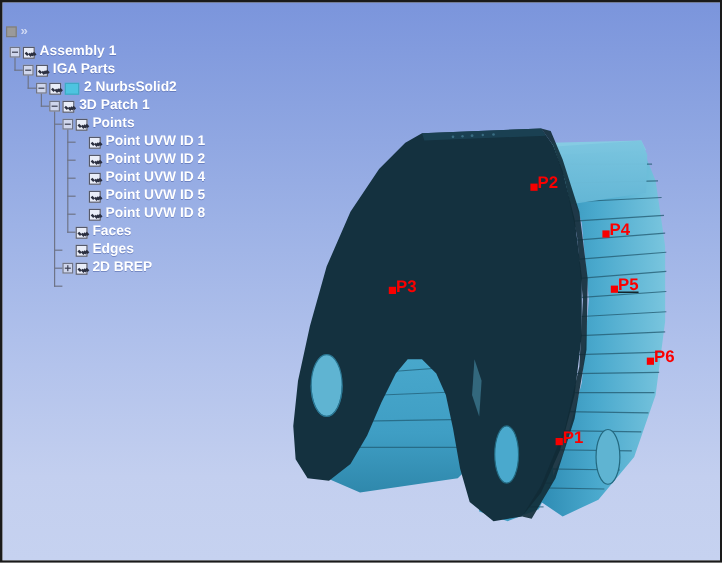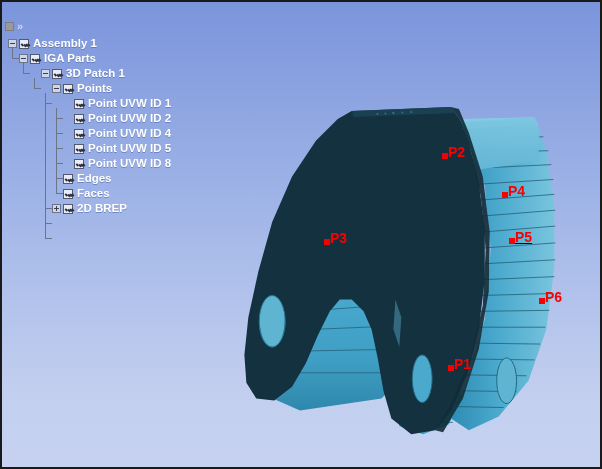--- a/index.html
+++ b/index.html
@@ -322,21 +322,21 @@
         <path d="M396,300 L402,318 L400,348 L394,330 Z" fill="#4d96b0" opacity="0.55"></path>
       </g>
 
       <g>
         <path d="M452,106 L462,120 L472,150 L482,196 L487,250 L484,306 L472,358 L452,406 L436,432
                  L444,434 L464,400 L480,350 L490,292 L491,232 L484,176 L470,132 L460,108 Z" fill="#112b36" opacity="0.9"></path>
       </g>
     </svg>
   </div>
 
-  <div class="pt" style="left:446px; top:356px;">
+  <div class="pt" style="left:461px; top:356px;">
     <span class="pt-dot"></span>
     <span class="pt-text">P1</span>
   </div>
   <div class="pt" style="left:440px; top:144px;">
     <span class="pt-dot"></span>
     <span class="pt-text">P2</span>
   </div>
   <div class="pt" style="left:322px; top:230px;">
     <span class="pt-dot"></span>
     <span class="pt-text">P3</span>
@@ -367,20 +367,27 @@
         <span class="cbox"></span>
         <span class="tree-label">Assembly 1</span>
       </div>
       <div class="tree-row">
         <span style="display: inline-block; width: 15px; flex: 0 0 auto;"></span>
         <span class="expander"></span>
         <span class="cbox"></span>
         <span class="tree-label">IGA Parts</span>
       </div>
       <div class="tree-row">
+        <span style="display: inline-block; width: 26px; flex: 0 0 auto;"></span>
+        <span class="expander"></span>
+        <span class="cbox"></span>
+        <span class="swatch" style="background: rgb(78, 196, 224);"></span>
+        <span class="tree-label">2 NurbsSolid2</span>
+      </div>
+      <div class="tree-row">
         <span style="display: inline-block; width: 37px; flex: 0 0 auto;"></span>
         <span class="expander"></span>
         <span class="cbox"></span>
         <span class="tree-label">3D Patch 1</span>
       </div>
       <div class="tree-row">
         <span style="display: inline-block; width: 48px; flex: 0 0 auto;"></span>
         <span class="expander"></span>
         <span class="cbox"></span>
         <span class="tree-label">Points</span>
@@ -412,27 +419,27 @@
       <div class="tree-row">
         <span style="display: inline-block; width: 59px; flex: 0 0 auto;"></span>
         <span class="expander hidden"></span>
         <span class="cbox"></span>
         <span class="tree-label">Point UVW ID 8</span>
       </div>
       <div class="tree-row">
         <span style="display: inline-block; width: 48px; flex: 0 0 auto;"></span>
         <span class="expander hidden"></span>
         <span class="cbox"></span>
+        <span class="tree-label">Faces</span>
+      </div>
+      <div class="tree-row">
+        <span style="display: inline-block; width: 48px; flex: 0 0 auto;"></span>
+        <span class="expander hidden"></span>
+        <span class="cbox"></span>
         <span class="tree-label">Edges</span>
-      </div>
-      <div class="tree-row">
-        <span style="display: inline-block; width: 48px; flex: 0 0 auto;"></span>
-        <span class="expander hidden"></span>
-        <span class="cbox"></span>
-        <span class="tree-label">Faces</span>
       </div>
       <div class="tree-row">
         <span style="display: inline-block; width: 48px; flex: 0 0 auto;"></span>
         <span class="expander plus"></span>
         <span class="cbox"></span>
         <span class="tree-label">2D BREP</span>
       </div>
       <div class="tline" style="left: 8px; top: 12px; width: 1px; height: 11px;"></div>
       <div class="tline" style="left: 8px; top: 22px; width: 7px; height: 1px;"></div>
       <div class="tline" style="left: 19px; top: 27px; width: 1px; height: 11px;"></div>

